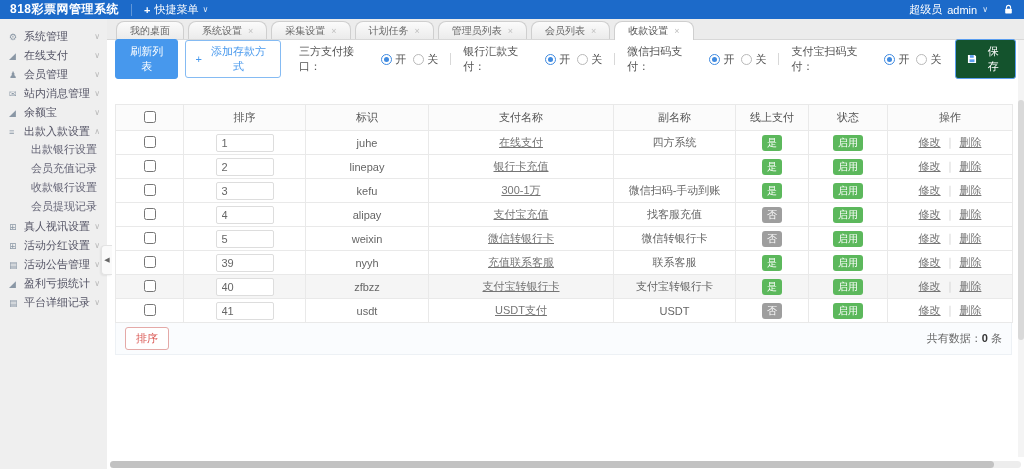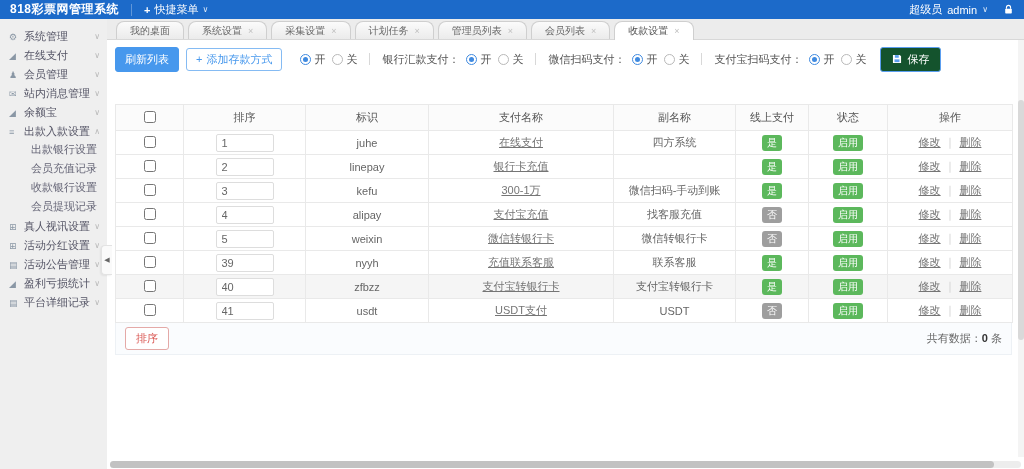--- a/index.html
+++ b/index.html
@@ -201,20 +201,21 @@
     <div class="content">
 
       <div class="toolbar">
         <button class="btn btn-refresh">刷新列表</button>
         <button class="btn btn-add">
           <span>+</span>
             <span>添加存款方式</span>
         </button>
         <div class="switches" id="switches">
             <span class="sw-group">
+              <span class="sw-label">三方支付接口：</span>
               <span class="radio">
                 <span class="rc on"></span>
                 <span>开</span>
               </span>
               <span class="radio">
                 <span class="rc"></span>
                 <span>关</span>
               </span>
             </span>
             <span class="sw-sep"></span>

